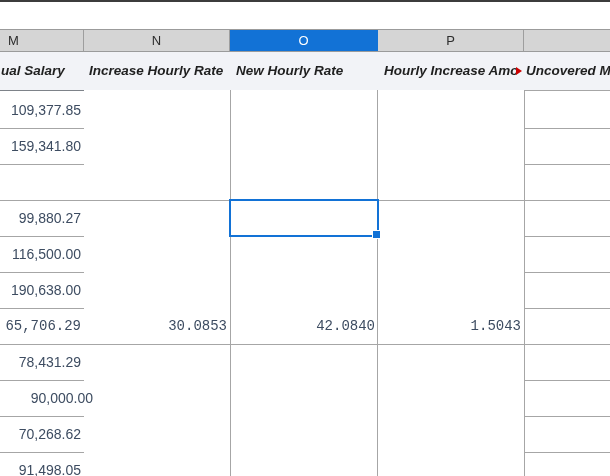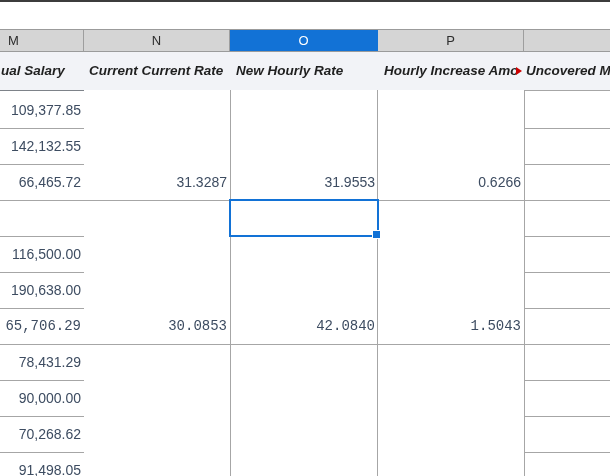--- a/index.html
+++ b/index.html
@@ -79,21 +79,21 @@
   <div class="letters-row">
     <div class="letter-cell letter-m">M</div>
     <div class="letter-cell letter-n">N</div>
     <div class="letter-cell letter-o selected">O</div>
     <div class="letter-cell letter-p">P</div>
     <div class="letter-cell letter-last"></div>
   </div>
 
   <div class="header-row">
     <div class="header-label hl-m">ual Salary</div>
-    <div class="header-label hl-n">Current Current Rate</div>
+    <div class="header-label hl-n">Increase Hourly Rate</div>
     <div class="header-label hl-o">New Hourly Rate</div>
     <div class="header-label hl-p">Hourly Increase Amo</div>
     <div class="header-label hl-last">Uncovered M</div>
   </div>
 
   <div class="overflow-marker"></div>
 
   <div class="lines" id="lines">
       <div class="hline" style="top: 90px; left: 0px; width: 84px; background: rgb(125, 130, 137);"></div>
       <div class="hline" style="top: 90px; left: 524px; width: 86px;"></div>
@@ -121,30 +121,30 @@
     </div>
 
   <div class="grid" id="grid">
       <div class="row" style="top: 92px;">
         <div class="cellv" style="left: 0px; width: 84px;">109,377.85</div>
         <div class="cellv" style="left: 84px; width: 146px;"></div>
         <div class="cellv" style="left: 230px; width: 148px;"></div>
         <div class="cellv" style="left: 378px; width: 146px;"></div>
       </div>
       <div class="row" style="top: 128px;">
-        <div class="cellv" style="left: 0px; width: 84px;">142,132.55</div>
+        <div class="cellv" style="left: 0px; width: 84px;">159,341.80</div>
         <div class="cellv" style="left: 84px; width: 146px;"></div>
         <div class="cellv" style="left: 230px; width: 148px;"></div>
         <div class="cellv" style="left: 378px; width: 146px;"></div>
       </div>
-      <div class="row" style="top: 164px;">
-        <div class="cellv" style="left: 0px; width: 84px;">66,465.72</div>
-        <div class="cellv" style="left: 84px; width: 146px;">31.3287</div>
-        <div class="cellv" style="left: 230px; width: 148px;">31.9553</div>
-        <div class="cellv" style="left: 378px; width: 146px;">0.6266</div>
+      <div class="row" style="top: 200px;">
+        <div class="cellv" style="left: 0px; width: 84px;">99,880.27</div>
+        <div class="cellv" style="left: 84px; width: 146px;"></div>
+        <div class="cellv" style="left: 230px; width: 148px;"></div>
+        <div class="cellv" style="left: 378px; width: 146px;"></div>
       </div>
       <div class="row" style="top: 236px;">
         <div class="cellv" style="left: 0px; width: 84px;">116,500.00</div>
         <div class="cellv" style="left: 84px; width: 146px;"></div>
         <div class="cellv" style="left: 230px; width: 148px;"></div>
         <div class="cellv" style="left: 378px; width: 146px;"></div>
       </div>
       <div class="row" style="top: 272px;">
         <div class="cellv" style="left: 0px; width: 84px;">190,638.00</div>
         <div class="cellv" style="left: 84px; width: 146px;"></div>
@@ -157,21 +157,21 @@
         <div class="cellv" style="left: 230px; width: 148px;">42.0840</div>
         <div class="cellv" style="left: 378px; width: 146px;">1.5043</div>
       </div>
       <div class="row" style="top: 344px;">
         <div class="cellv" style="left: 0px; width: 84px;">78,431.29</div>
         <div class="cellv" style="left: 84px; width: 146px;"></div>
         <div class="cellv" style="left: 230px; width: 148px;"></div>
         <div class="cellv" style="left: 378px; width: 146px;"></div>
       </div>
       <div class="row" style="top: 380px;">
-        <div class="cellv" style="left: 0px; width: 84px;">90,000.00</div>
+        <div class="cellv" style="left: 12px; width: 84px;">90,000.00</div>
         <div class="cellv" style="left: 84px; width: 146px;"></div>
         <div class="cellv" style="left: 230px; width: 148px;"></div>
         <div class="cellv" style="left: 378px; width: 146px;"></div>
       </div>
       <div class="row" style="top: 416px;">
         <div class="cellv" style="left: 0px; width: 84px;">70,268.62</div>
         <div class="cellv" style="left: 84px; width: 146px;"></div>
         <div class="cellv" style="left: 230px; width: 148px;"></div>
         <div class="cellv" style="left: 378px; width: 146px;"></div>
       </div>

